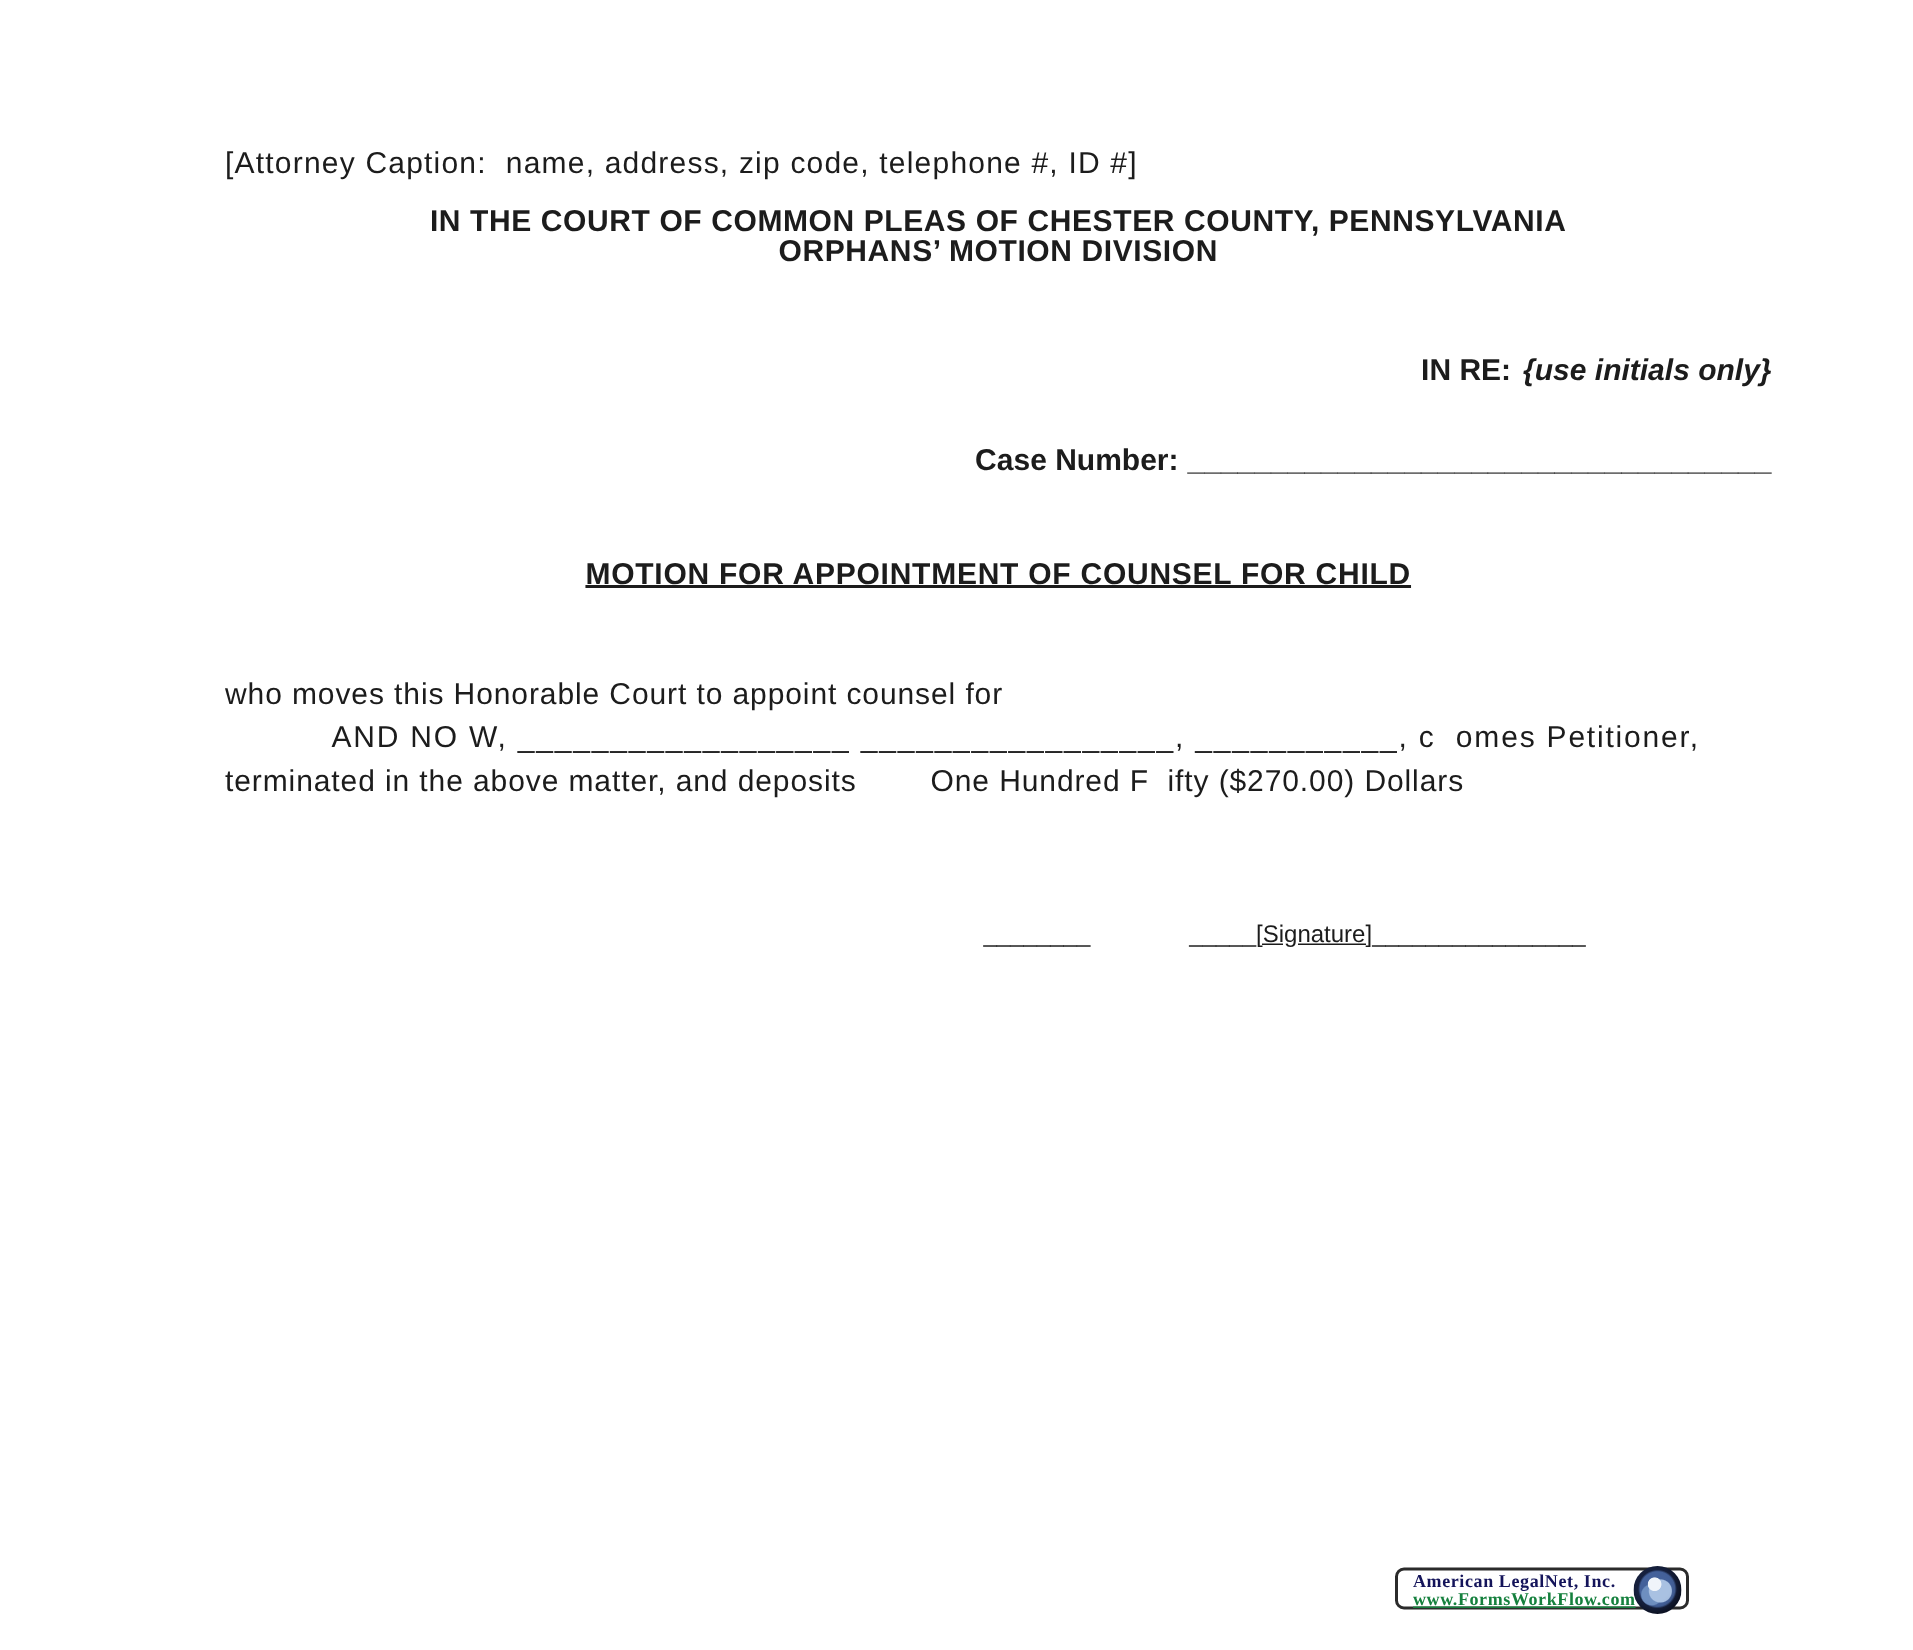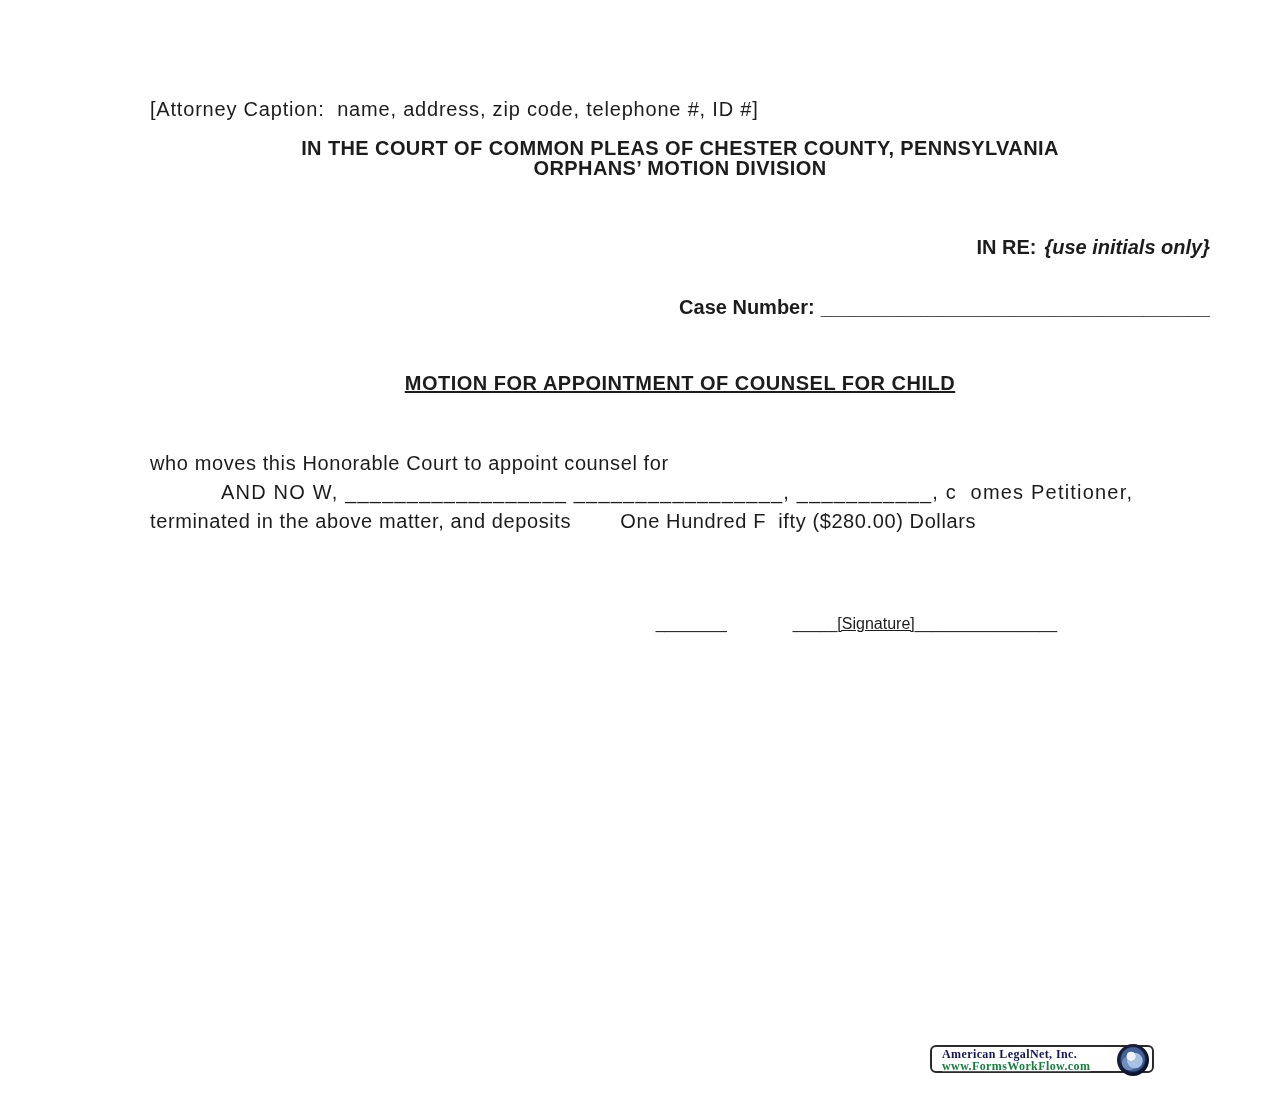--- a/index.html
+++ b/index.html
@@ -10,21 +10,21 @@
   .page {
     position: relative;
     width: 1275px;
     height: 1100px;
     background: #ffffff;
     font-family: "Liberation Sans", sans-serif;
     color: #1c1c1c;
     overflow: hidden;
   }
   .content {
-    padding: 99px 65px 0 150px;
+    padding: 99px 94px 0 150px;
   }
   .caption {
     margin: 0;
     font-size: 20px;
     line-height: 20px;
     letter-spacing: 0.8px;
     white-space: pre;
   }
   .court-heading {
     margin-top: 19px;
@@ -82,21 +82,21 @@
   .sig-short {
     margin-right: 66px;
   }
   .sig-label {
     text-decoration: underline;
   }
   .footer {
     position: absolute;
     left: 930px;
     top: 1045px;
-    width: 224px;
+    width: 196px;
     height: 28px;
     box-sizing: border-box;
     border: 2px solid #2b2b2b;
     border-radius: 6px;
     background: #ffffff;
   }
   .footer-text {
     padding: 2px 0 0 10px;
     font-family: "Liberation Serif", serif;
     font-weight: bold;
@@ -145,21 +145,21 @@
     <div class="in-re-block">
       <div><span>IN RE:</span><span class="in-re-value">{use initials only}</span></div>
       <div><span>Case Number:</span><span class="case-blank">___________________________________</span></div>
     </div>
 
     <h1 class="title">MOTION FOR APPOINTMENT OF COUNSEL FOR CHILD</h1>
 
     <div class="body-par">
       <div class="body-line">who moves this Honorable Court to appoint counsel for</div>
       <div class="body-line indent">AND NO W, __________________ _________________, ___________, c  omes Petitioner,</div>
-      <div class="body-line">terminated in the above matter, and deposits        One Hundred F  ifty ($280.00) Dollars</div>
+      <div class="body-line">terminated in the above matter, and deposits        One Hundred F  ifty ($270.00) Dollars</div>
     </div>
 
     <div class="sig-row">
       <span class="sig-short">________</span><span><span>_____</span><span class="sig-label">[Signature]</span><span>________________</span></span>
     </div>
 
   </div>
 
   <div class="footer">
     <div class="footer-text">

